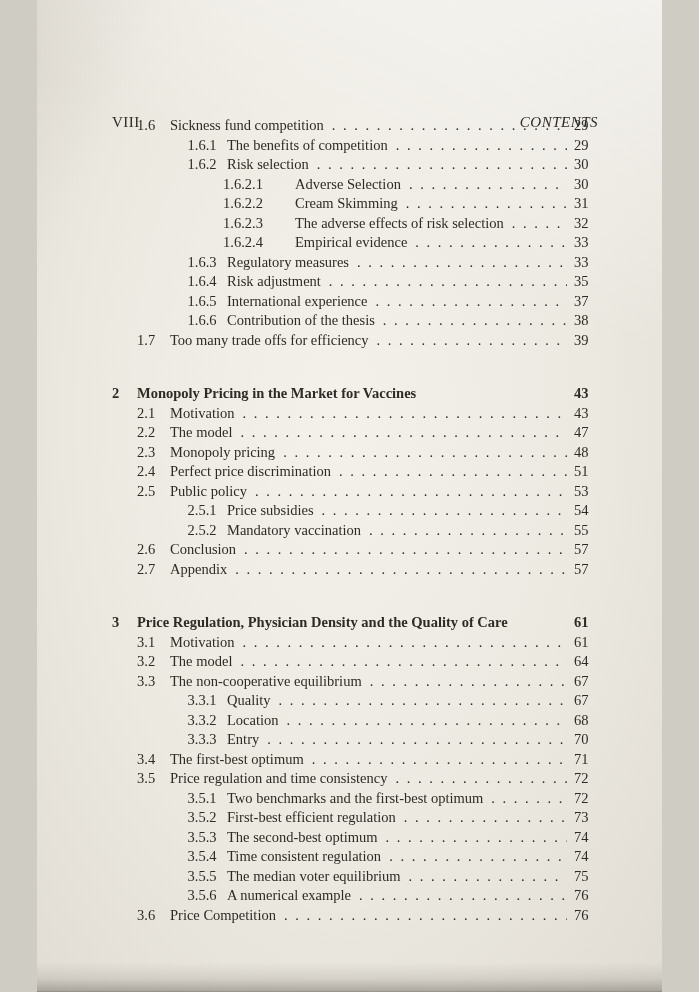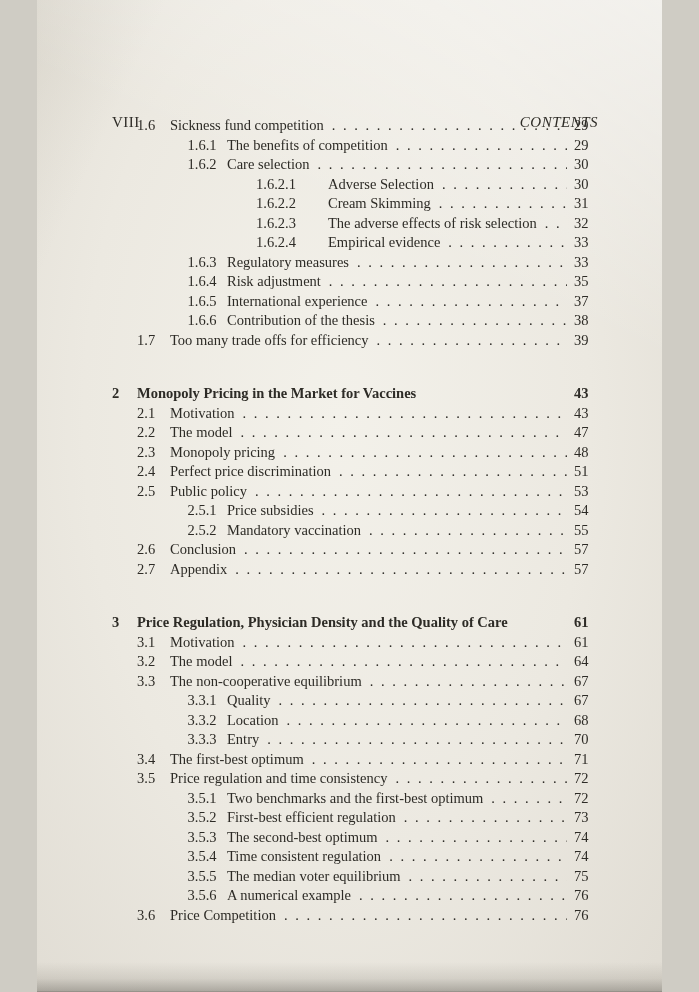--- a/index.html
+++ b/index.html
@@ -80,21 +80,21 @@
   }
 
   
   .lvl0 { padding-left: 0; }
   .lvl0 .num { width: 25px; }
   .lvl1 { padding-left: 25px; }
   .lvl1 .num { width: 33px; }
   .lvl2 { padding-left: 65px; }
   .lvl2 .num { width: 50px; text-align: center; }
   .lvl3 { padding-left: 111px; }
-  .lvl3 .num { width: 72px; margin-left: 33px; }
+  .lvl3 .num { width: 72px; }
 
   .chapter {
     font-weight: bold;
     margin-top: 34px;
   }
   .chapter .leader::after { content: none; }
 </style>
 </head>
 <body>
 
@@ -113,21 +113,21 @@
     <span class="pnum">29</span>
   </div>
       <div class="toc-row lvl2">
     <span class="num">1.6.1</span>
     <span class="title">The benefits of competition</span>
     <span class="leader"></span>
     <span class="pnum">29</span>
   </div>
       <div class="toc-row lvl2">
     <span class="num">1.6.2</span>
-    <span class="title">Care selection</span>
+    <span class="title">Risk selection</span>
     <span class="leader"></span>
     <span class="pnum">30</span>
   </div>
       <div class="toc-row lvl3">
     <span class="num">1.6.2.1</span>
     <span class="title">Adverse Selection</span>
     <span class="leader"></span>
     <span class="pnum">30</span>
   </div>
       <div class="toc-row lvl3">

